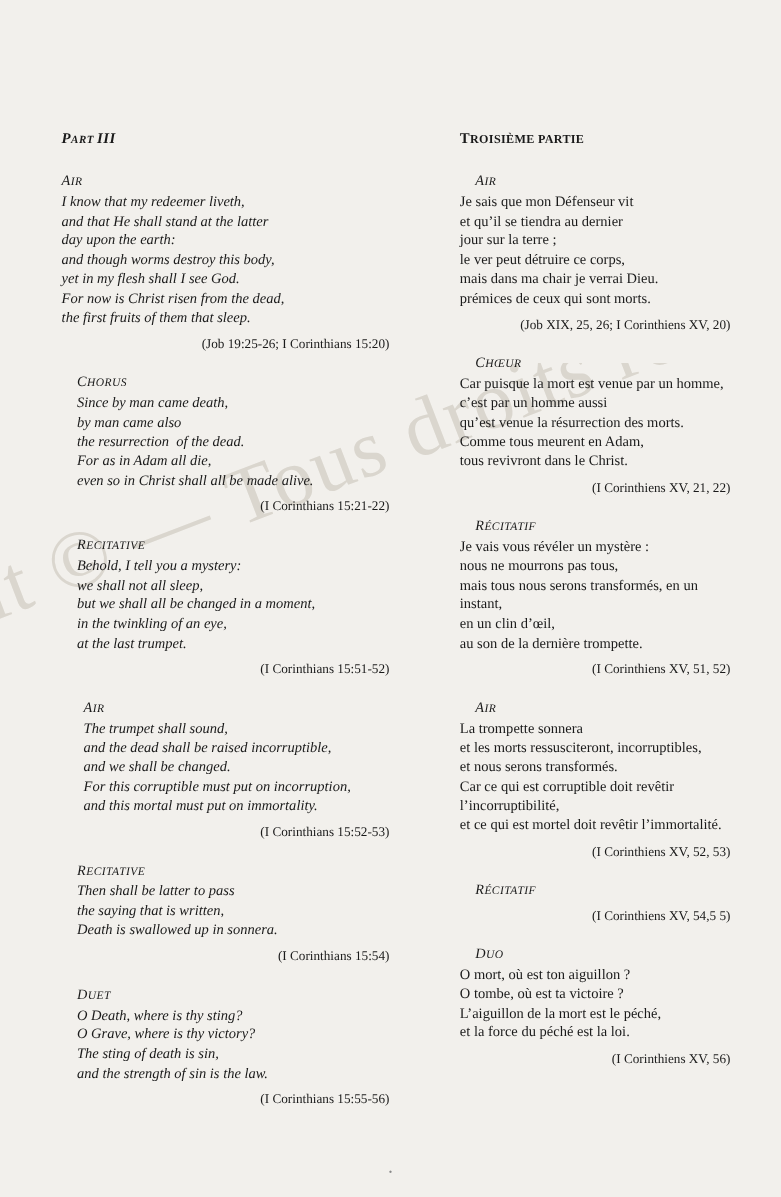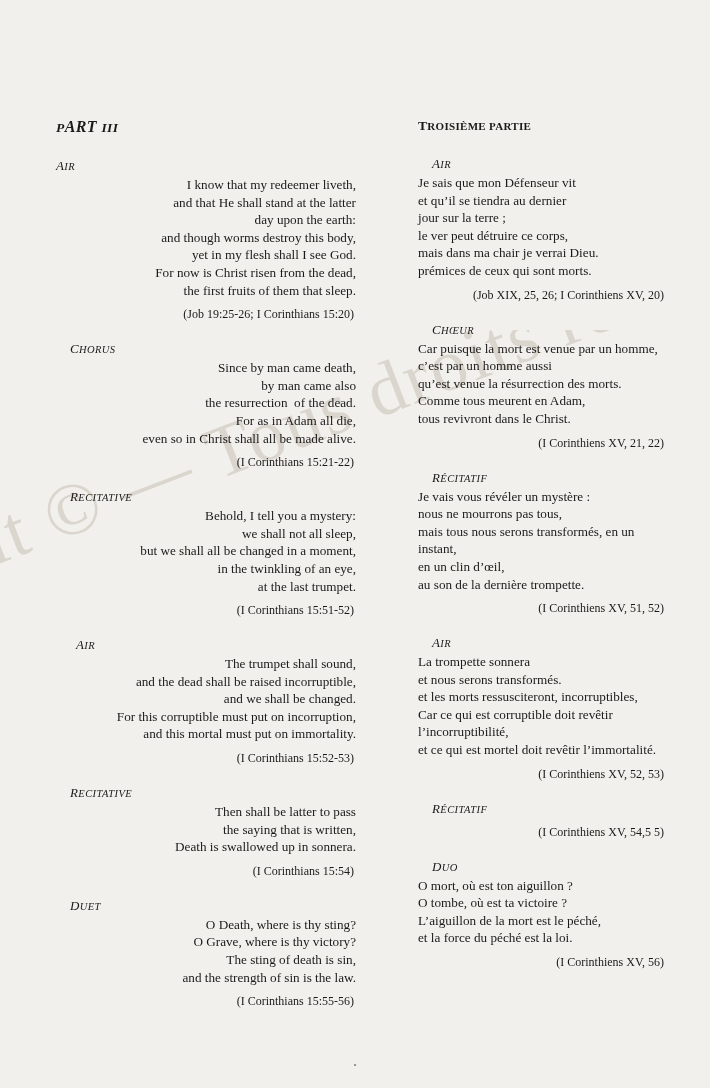--- a/index.html
+++ b/index.html
@@ -69,21 +69,21 @@
 
   .part-title {
     font-family: "Liberation Serif", serif;
     font-style: italic;
     font-weight: bold;
     font-size: 13.5px;
     letter-spacing: 0.4px;
     margin: 0 0 22px 0;
   }
   .part-title .sc {
-    font-size: 16px;
+    font-size: 10px;
   }
   .part-title-fr {
     font-style: normal;
     font-weight: bold;
     font-size: 13.5px;
     letter-spacing: 0.3px;
   }
   .part-title-fr .sc {
     font-size: 11px;
     text-align: center;
@@ -107,21 +107,21 @@
     font-style: italic;
   }
   .indent-1 { padding-left: 14px; }
   .indent-2 { padding-left: 20px; }
 
   .lines {
     font-size: 13.2px;
     line-height: 17.6px;
   }
   .left .lines {
-    text-align: right;
+    font-style: italic;
   }
   .right .lines {
     font-style: normal;
   }
   .lines .ln {
     display: block;
     white-space: pre-wrap;
   }
 
   .ref {
@@ -267,22 +267,22 @@
           <span class="ln">en un clin d’œil,</span>
           <span class="ln">au son de la dernière trompette.</span>
         </div>
         <div class="ref" style="margin-left:-14px">(I Corinthiens XV, 51, 52)</div>
       </div>
 
       <div class="movement indent-1">
         <div class="mv-head"><span>A</span><span class="sc">IR</span></div>
         <div class="lines" style="margin-left:-14px">
           <span class="ln">La trompette sonnera</span>
+          <span class="ln">et les morts ressusciteront, incorruptibles,</span>
           <span class="ln">et nous serons transformés.</span>
-          <span class="ln">et les morts ressusciteront, incorruptibles,</span>
           <span class="ln">Car ce qui est corruptible doit revêtir l’incorruptibilité,</span>
           <span class="ln">et ce qui est mortel doit revêtir l’immortalité.</span>
         </div>
         <div class="ref" style="margin-left:-14px">(I Corinthiens XV, 52, 53)</div>
       </div>
 
       <div class="movement indent-1">
         <div class="mv-head"><span>R</span><span class="sc">ÉCITATIF</span></div>
         <div class="ref" style="margin-left:-14px">(I Corinthiens XV, 54,5 5)</div>
       </div>

